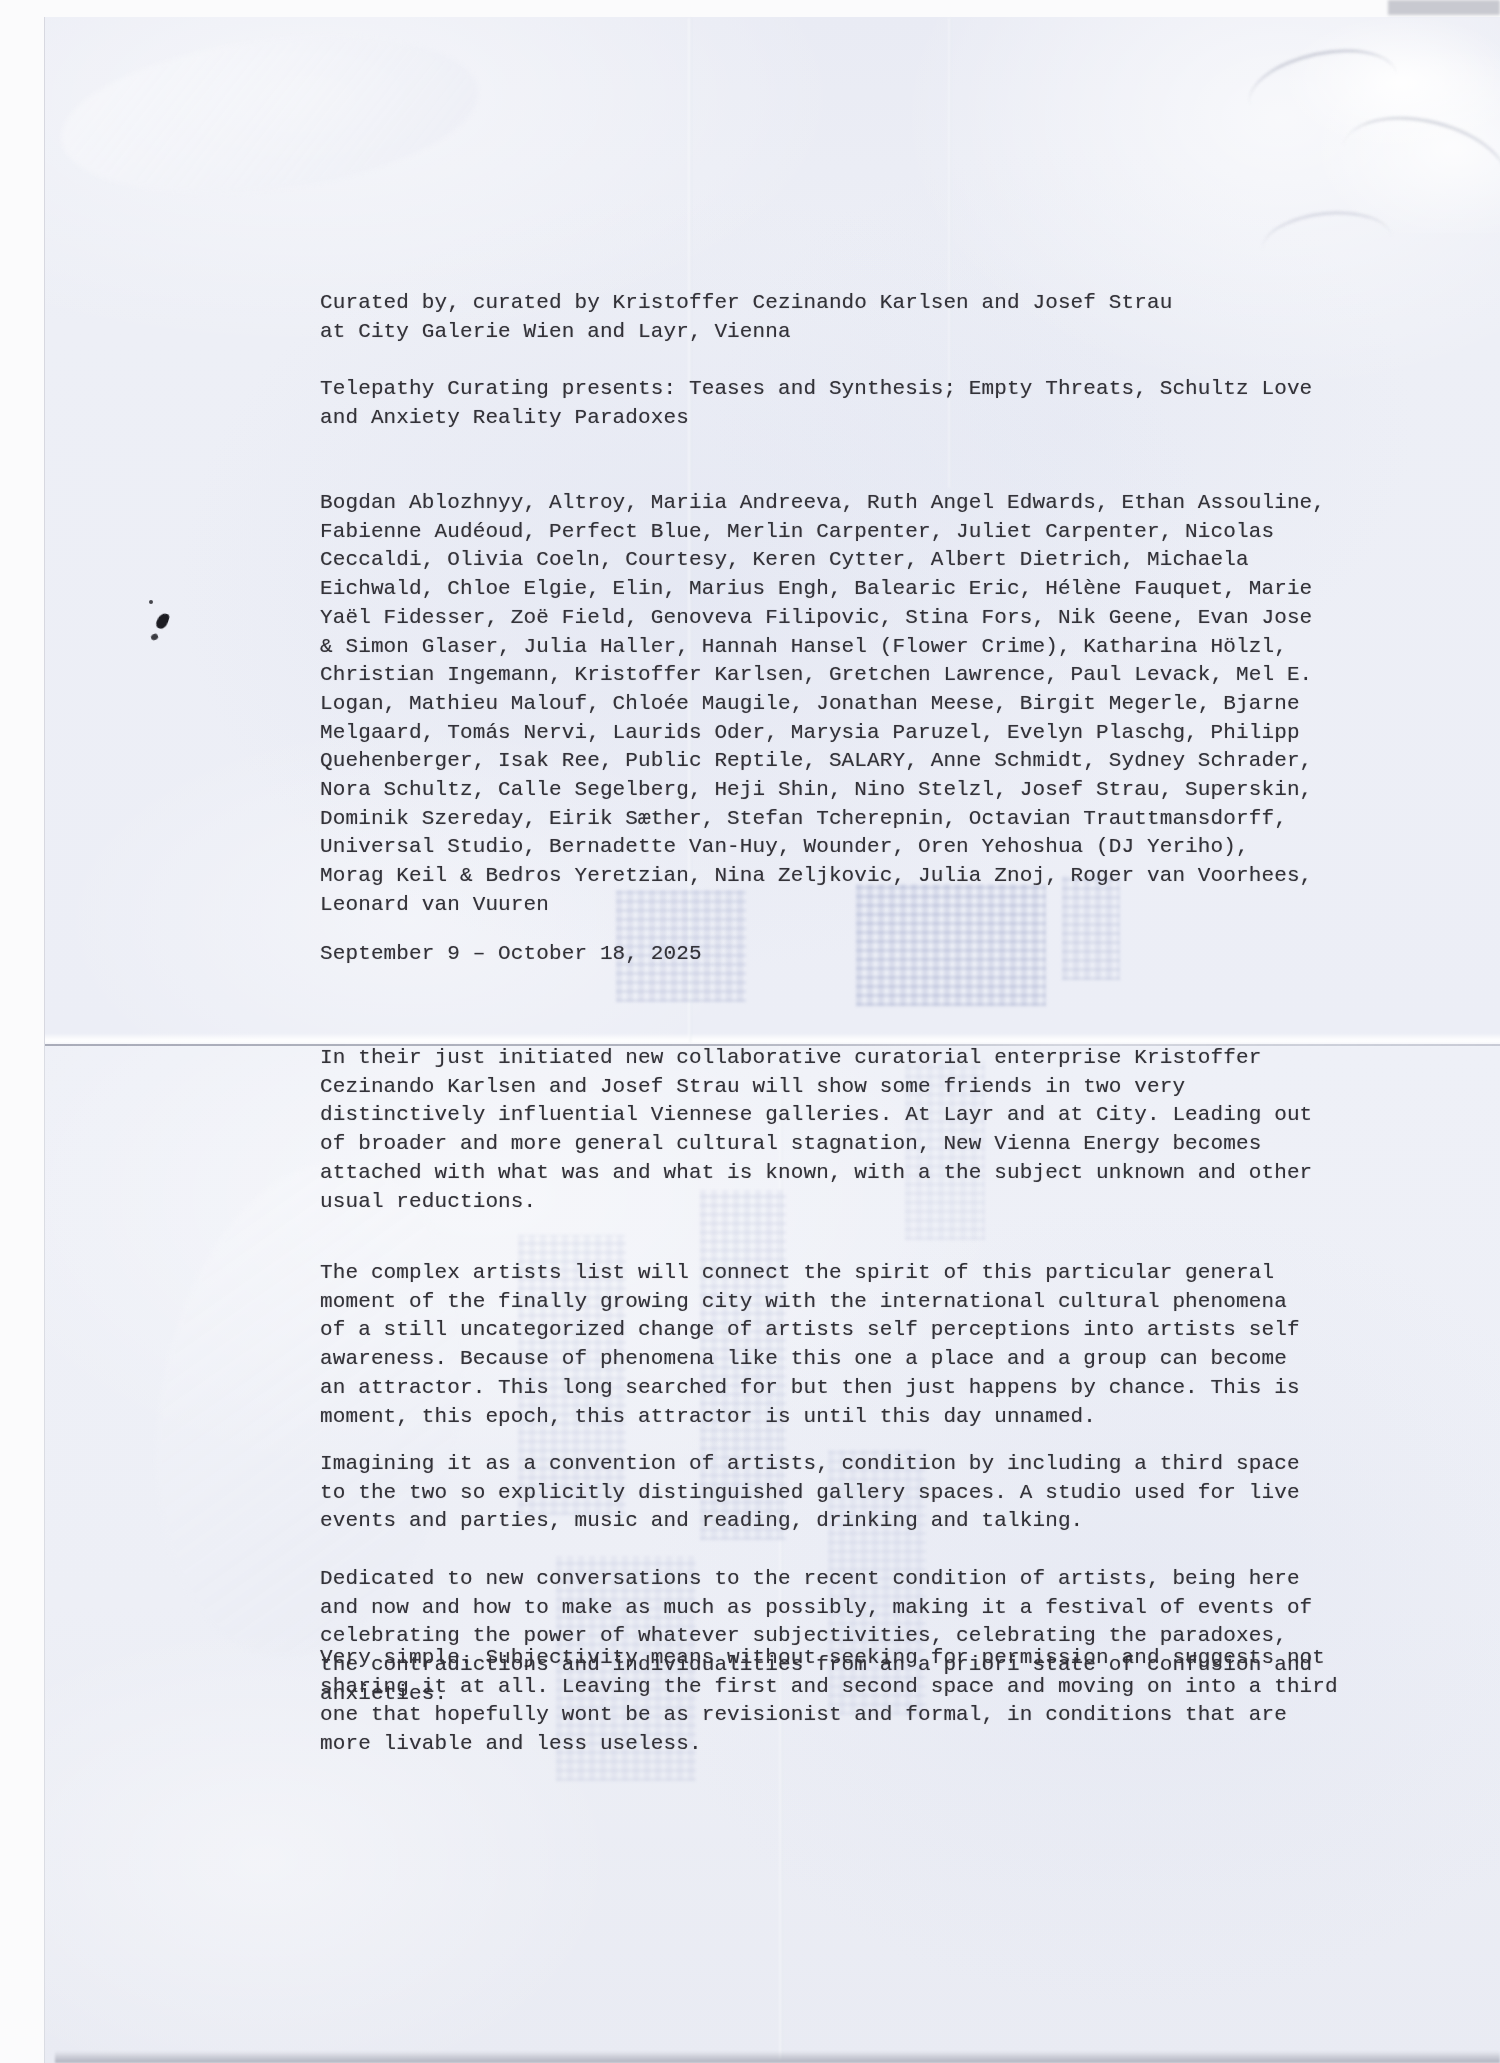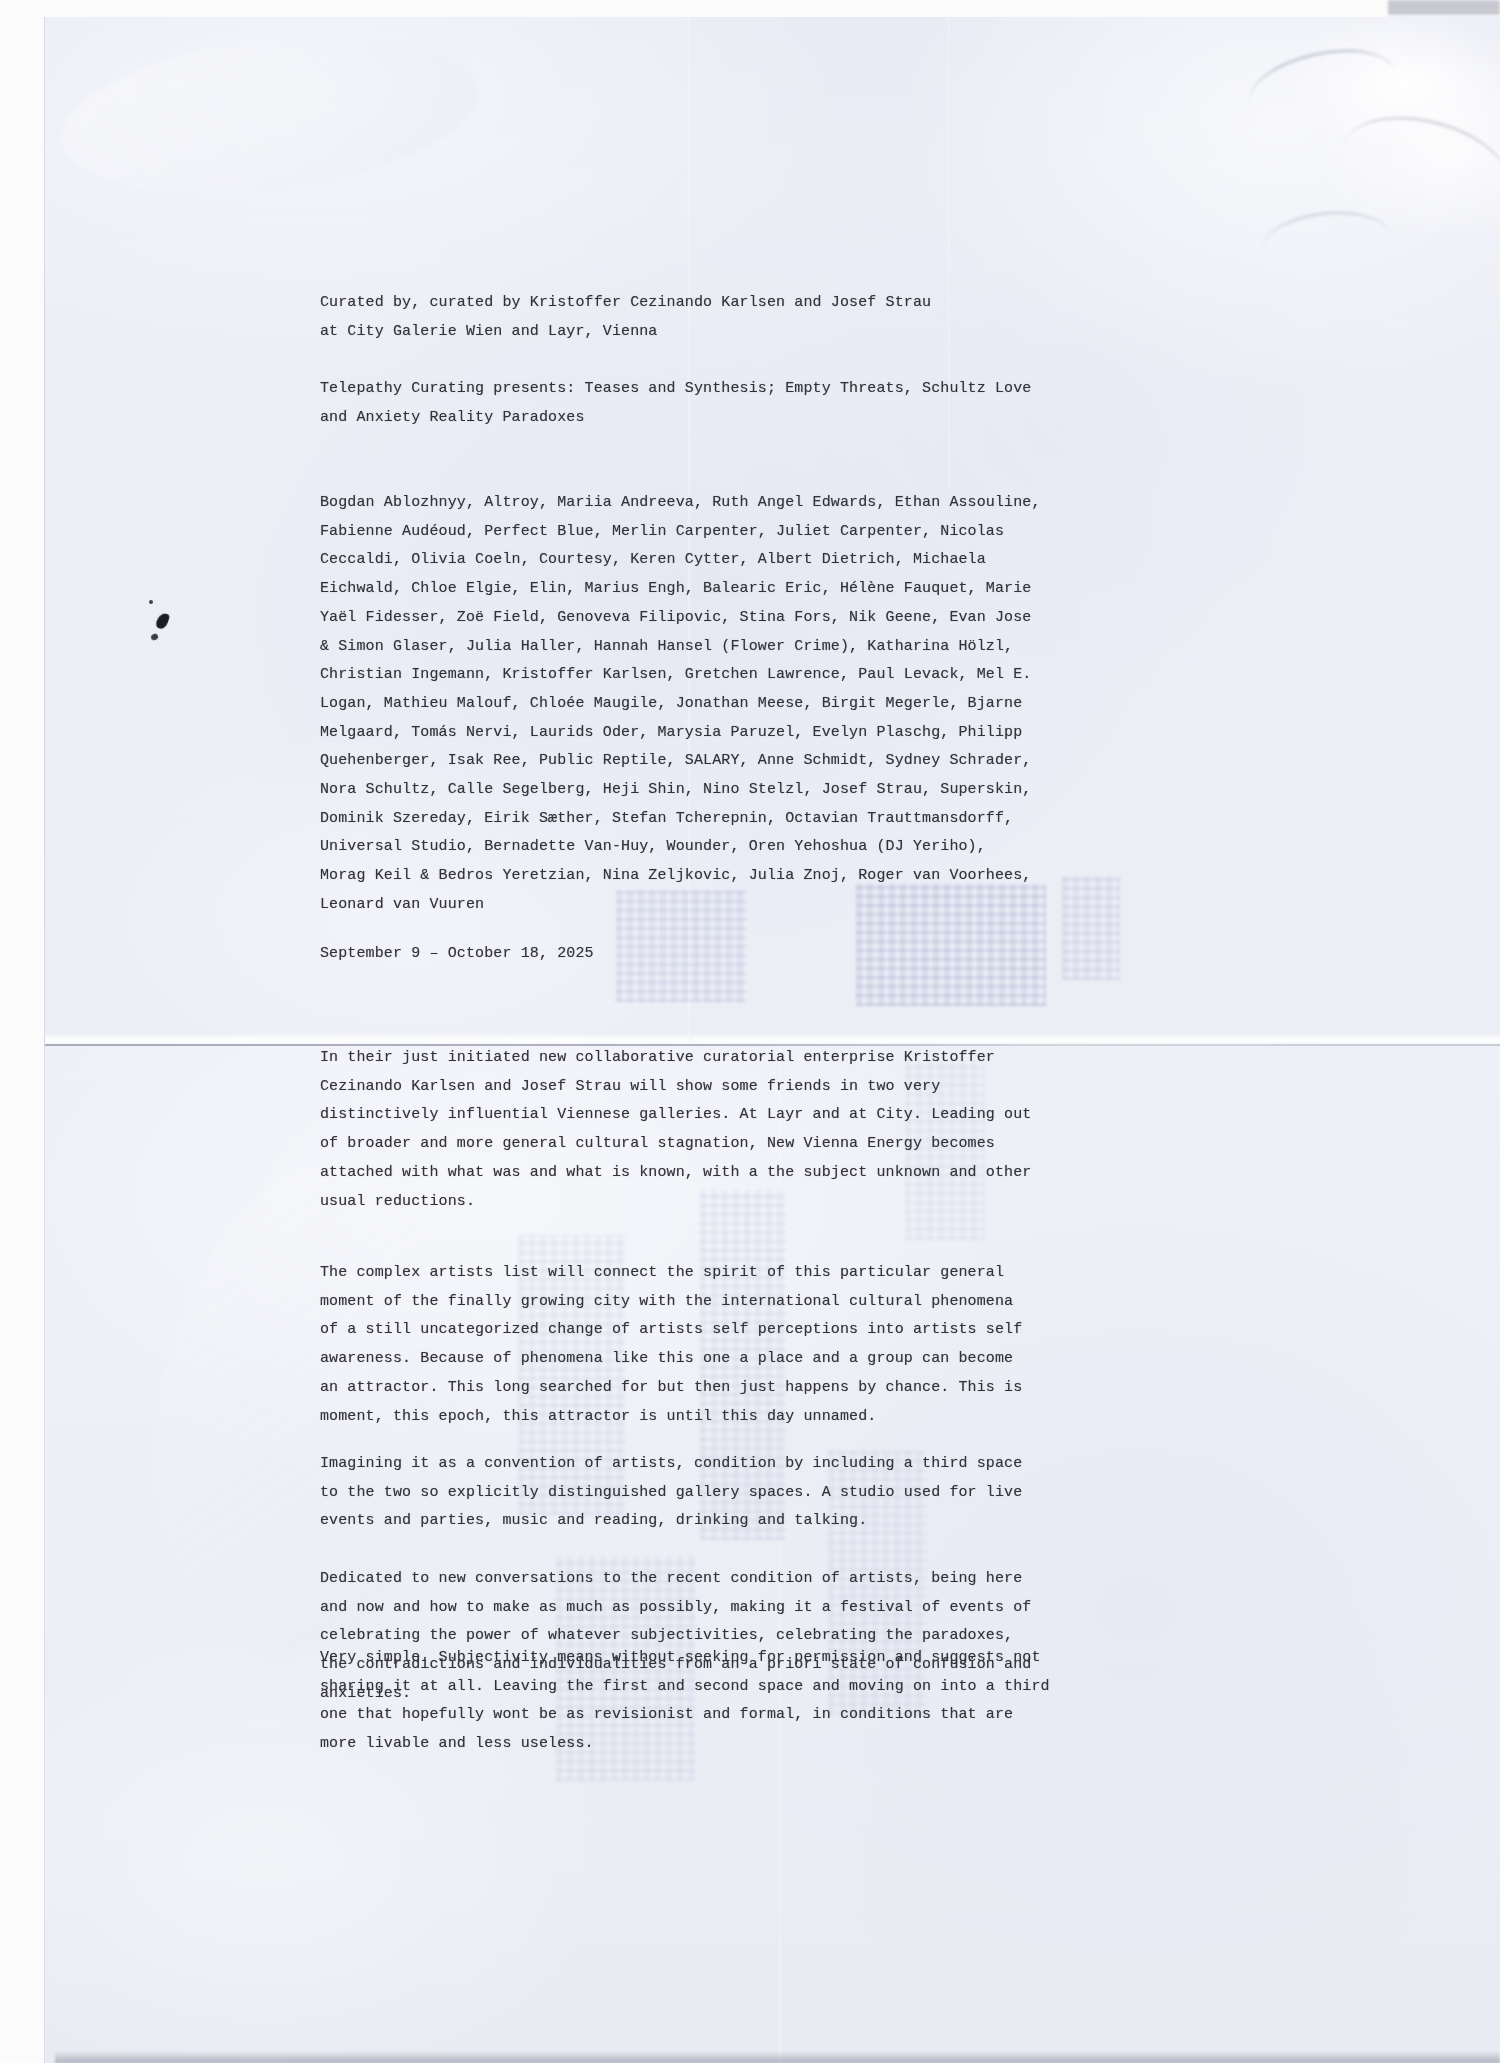--- a/index.html
+++ b/index.html
@@ -82,21 +82,21 @@
   .g2{left:616px;top:890px;width:130px;height:112px;opacity:.55;}
   .g3{left:1062px;top:876px;width:58px;height:104px;opacity:.5;}
   .g4{left:700px;top:1190px;width:86px;height:350px;opacity:.38;}
   .g5{left:518px;top:1235px;width:108px;height:280px;opacity:.33;}
   .g6{left:556px;top:1556px;width:140px;height:225px;opacity:.33;}
   .g7{left:828px;top:1450px;width:98px;height:265px;opacity:.3;}
   .g8{left:905px;top:1060px;width:80px;height:180px;opacity:.28;}
   
   .tw{
     position:absolute;left:320px;width:1125px;margin:0;
-    font-size:15px;line-height:28.7px;letter-spacing:.12px;
+    font-size:21px;line-height:28.7px;letter-spacing:.12px;
     color:#333238;white-space:pre-line;
     text-shadow:0 0 1px rgba(48,47,54,.4);
   }
   .b1{top:289px;}
   .b2{top:375px;}
   .b3{top:489px;}
   .b4{top:940px;}
   .b5{top:1044px;}
   .b6{top:1259px;}
   .b7{top:1450px;}

